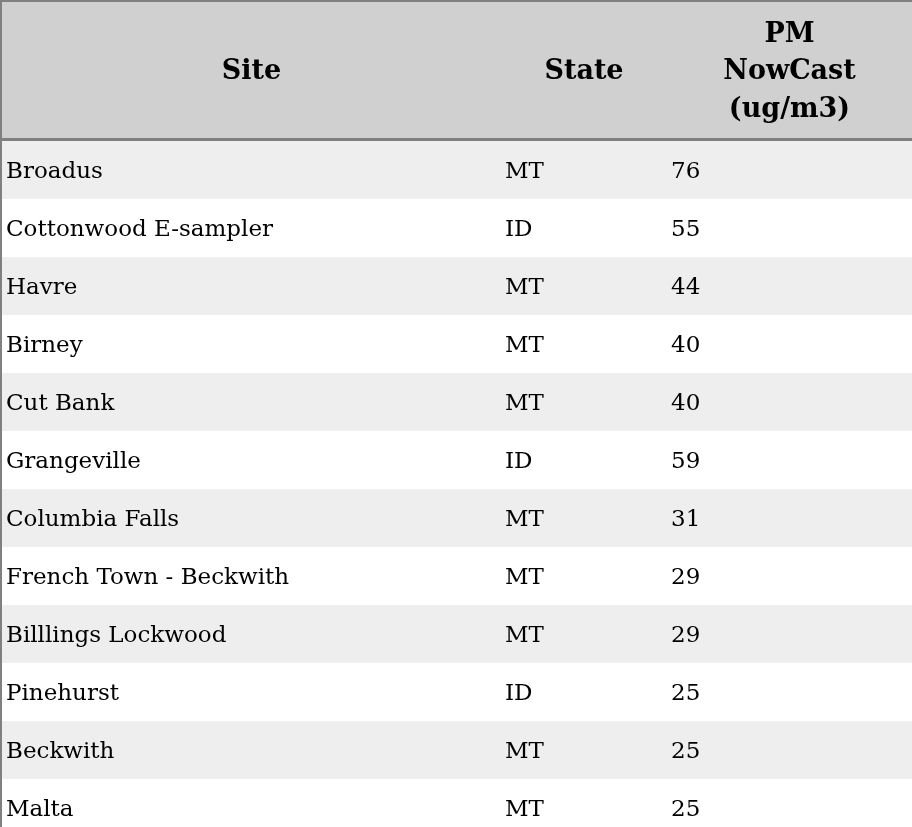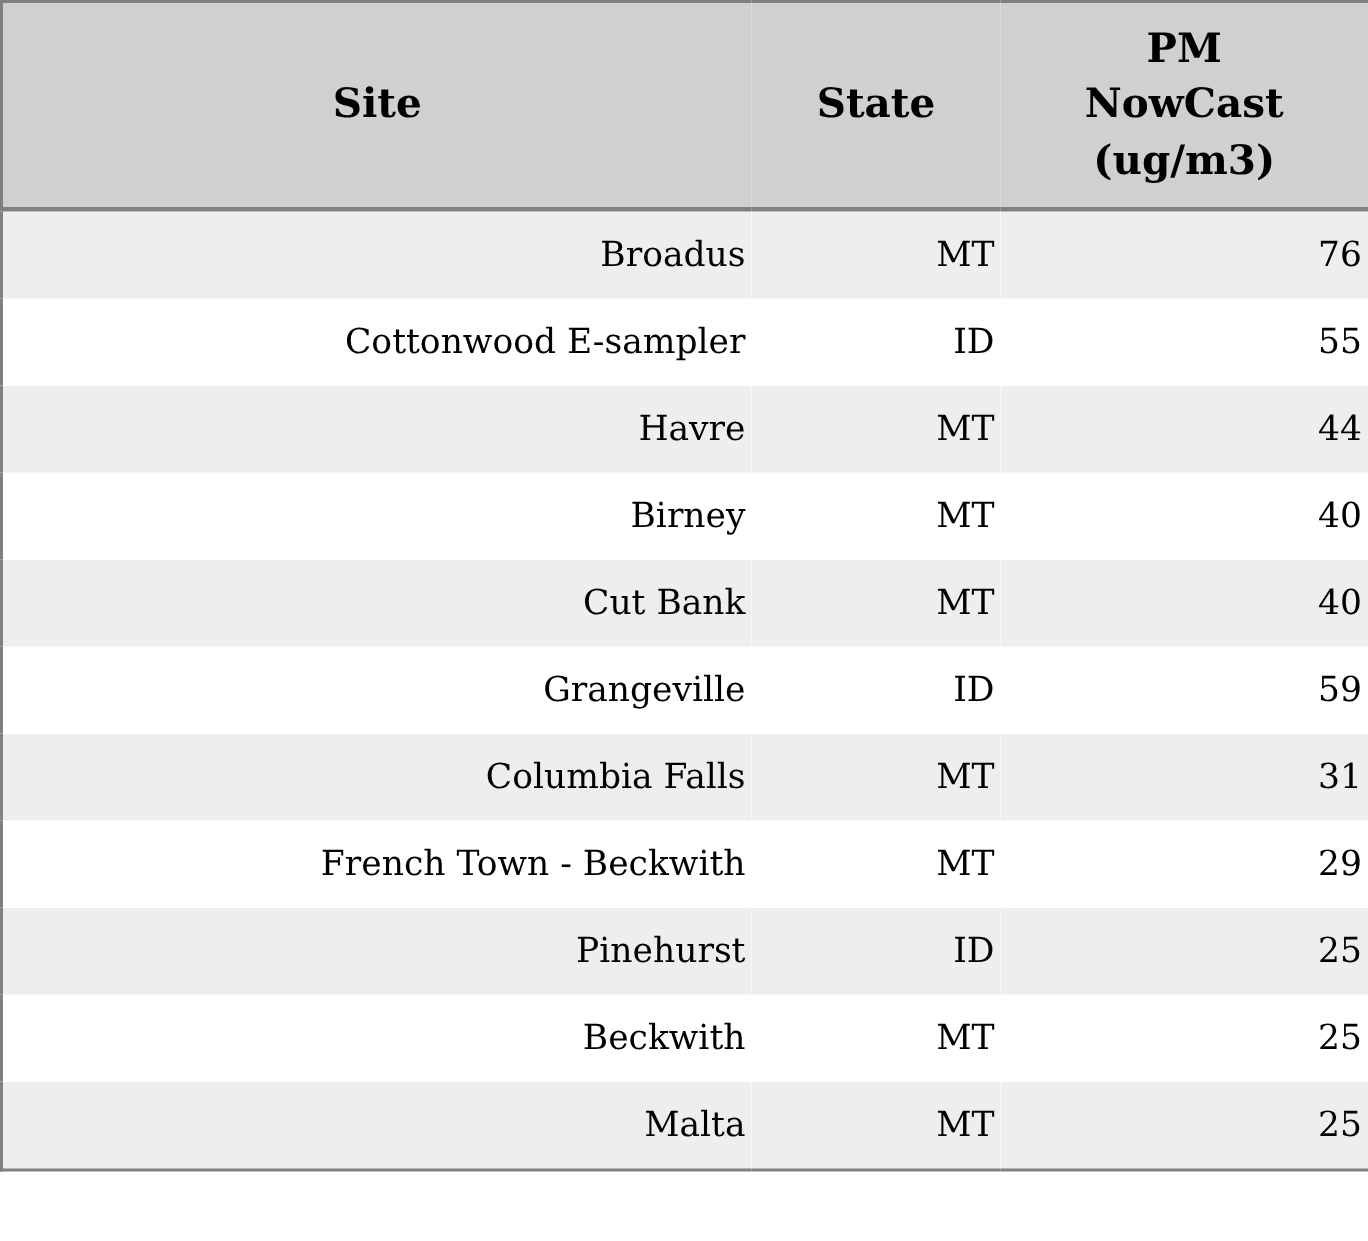--- a/index.html
+++ b/index.html
@@ -33,21 +33,21 @@
     font-size: 27px;
     height: 124px;
     text-align: center;
     vertical-align: middle;
     white-space: pre-line;
     line-height: 1.38;
     padding: 6px 4px;
   }
   tbody td {
     height: 58px;
-    text-align: right;
+    text-align: left;
     vertical-align: middle;
     font-size: 23px;
     padding: 0 4px;
     overflow: hidden;
     white-space: nowrap;
   }
   tbody tr:nth-child(odd) td  { background: var(--stripe, #eeeeee); }
   tbody tr:nth-child(even) td { background: var(--row-alt, #ffffff); }
 </style>
 </head>
@@ -104,20 +104,25 @@
           <td>Columbia Falls</td>
           <td>MT</td>
           <td>31</td>
         </tr>
         <tr>
           <td>French Town - Beckwith</td>
           <td>MT</td>
           <td>29</td>
         </tr>
         <tr>
+          <td>Billlings Lockwood</td>
+          <td>MT</td>
+          <td>29</td>
+        </tr>
+        <tr>
           <td>Pinehurst</td>
           <td>ID</td>
           <td>25</td>
         </tr>
         <tr>
           <td>Beckwith</td>
           <td>MT</td>
           <td>25</td>
         </tr>
         <tr>

